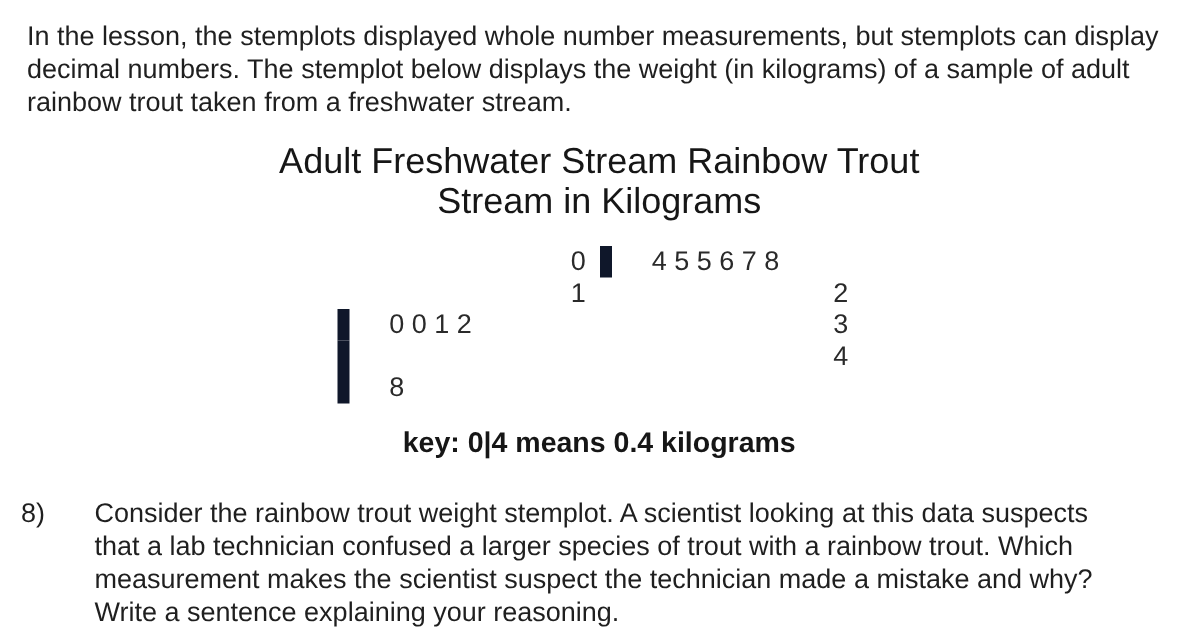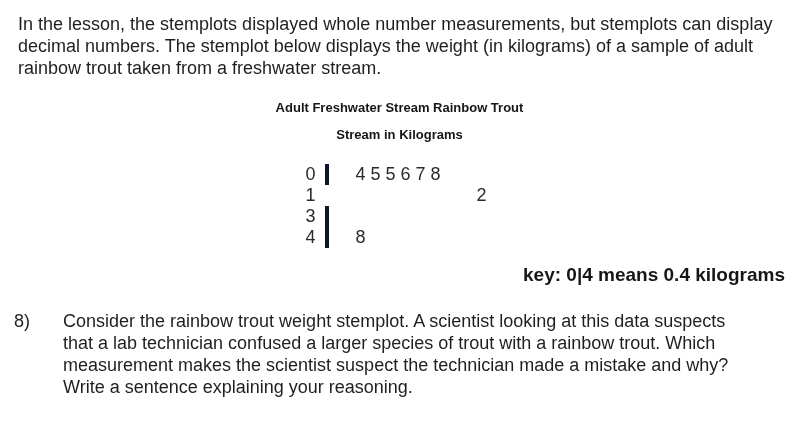--- a/index.html
+++ b/index.html
@@ -22,48 +22,48 @@
   }
   .intro {
     margin: 4px;
     width: 772px;
     font-size: 18px;
     line-height: 22px;
   }
   .chart-title {
     margin-top: 15px;
     text-align: center;
-    font-weight: bold;
-    font-size: 13px;
+    font-weight: normal;
+    font-size: 24px;
     line-height: 27px;
     color: #161616;
   }
   .stemplot {
     margin: 16px auto 0;
     display: grid;
     grid-template-columns: auto auto;
     width: max-content;
     font-size: 18px;
     line-height: 21px;
     color: #2a2a2a;
   }
   .stem-cell {
     text-align: right;
     padding-right: 9px;
     min-width: 12px;
   }
   .leaf-cell {
-    border-left: 4px solid #0f172a;
+    border-left: 8px solid #0f172a;
     padding-left: 27px;
     min-width: 140px;
     white-space: pre;
   }
   .stemplot-key {
     margin-top: 16px;
-    text-align: right;
+    text-align: center;
     font-weight: bold;
     font-size: 19px;
     line-height: 22px;
     color: #161616;
   }
   .question {
     display: flex;
     margin-top: 24px;
     font-size: 18px;
     line-height: 22px;
@@ -88,20 +88,21 @@
     <div>Stream in Kilograms</div>
   </div>
 
   <div class="stemplot">
     <div class="stem-cell">0</div>
     <div class="leaf-cell">4 5 5 6 7 8</div>
 
     <div class="stem-cell">1</div>
 
     <div class="stem-cell">2</div>
+    <div class="leaf-cell">0 0 1 2</div>
 
     <div class="stem-cell">3</div>
     <div class="leaf-cell"></div>
 
     <div class="stem-cell">4</div>
     <div class="leaf-cell">8</div>
   </div>
 
   <div class="stemplot-key">key: 0|4 means 0.4 kilograms</div>
 

